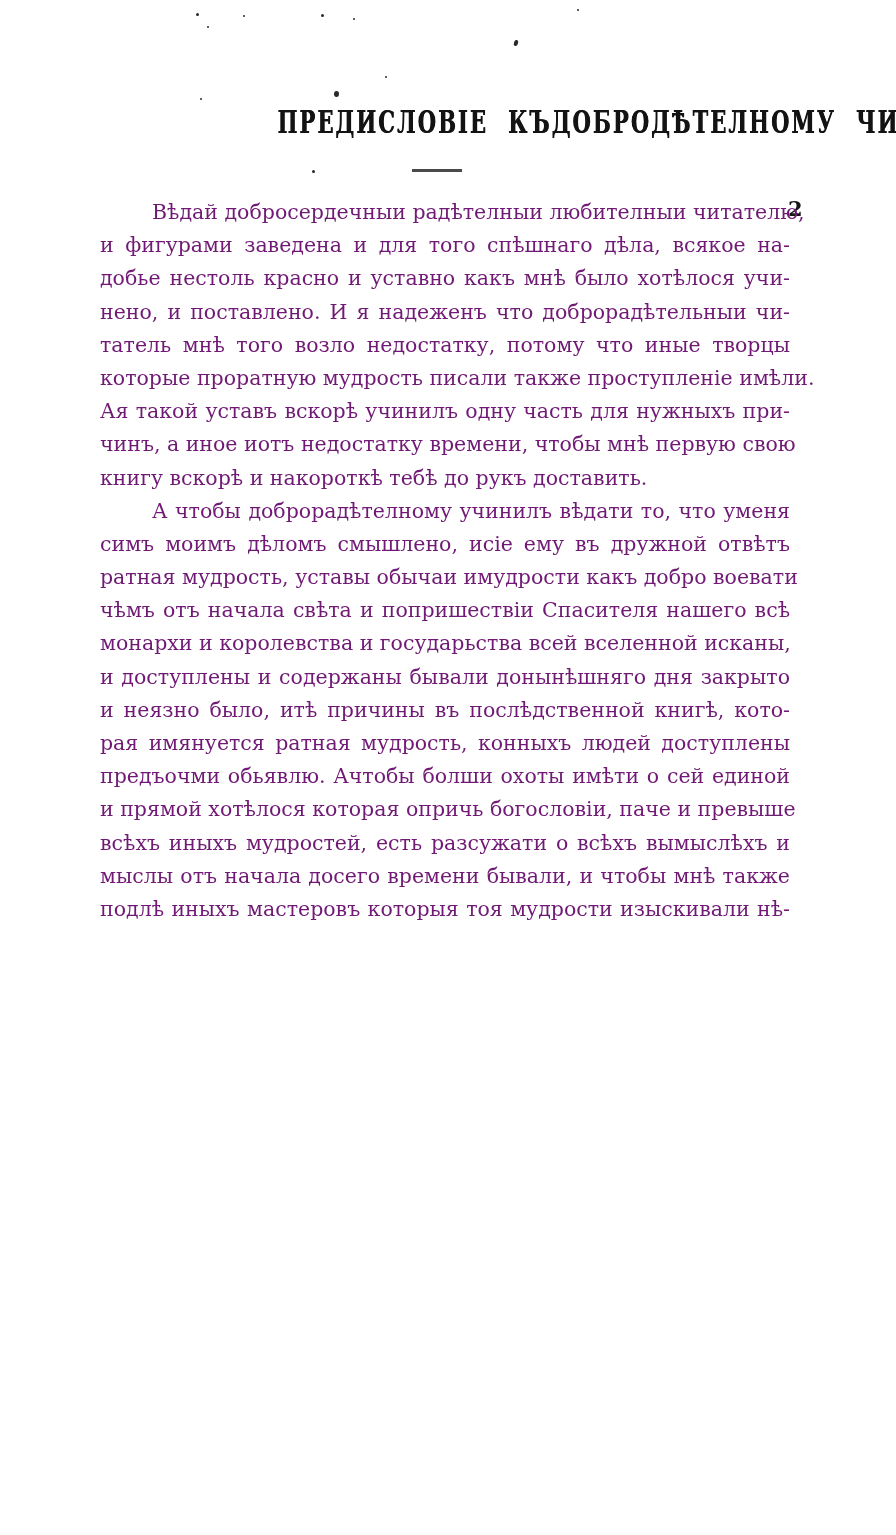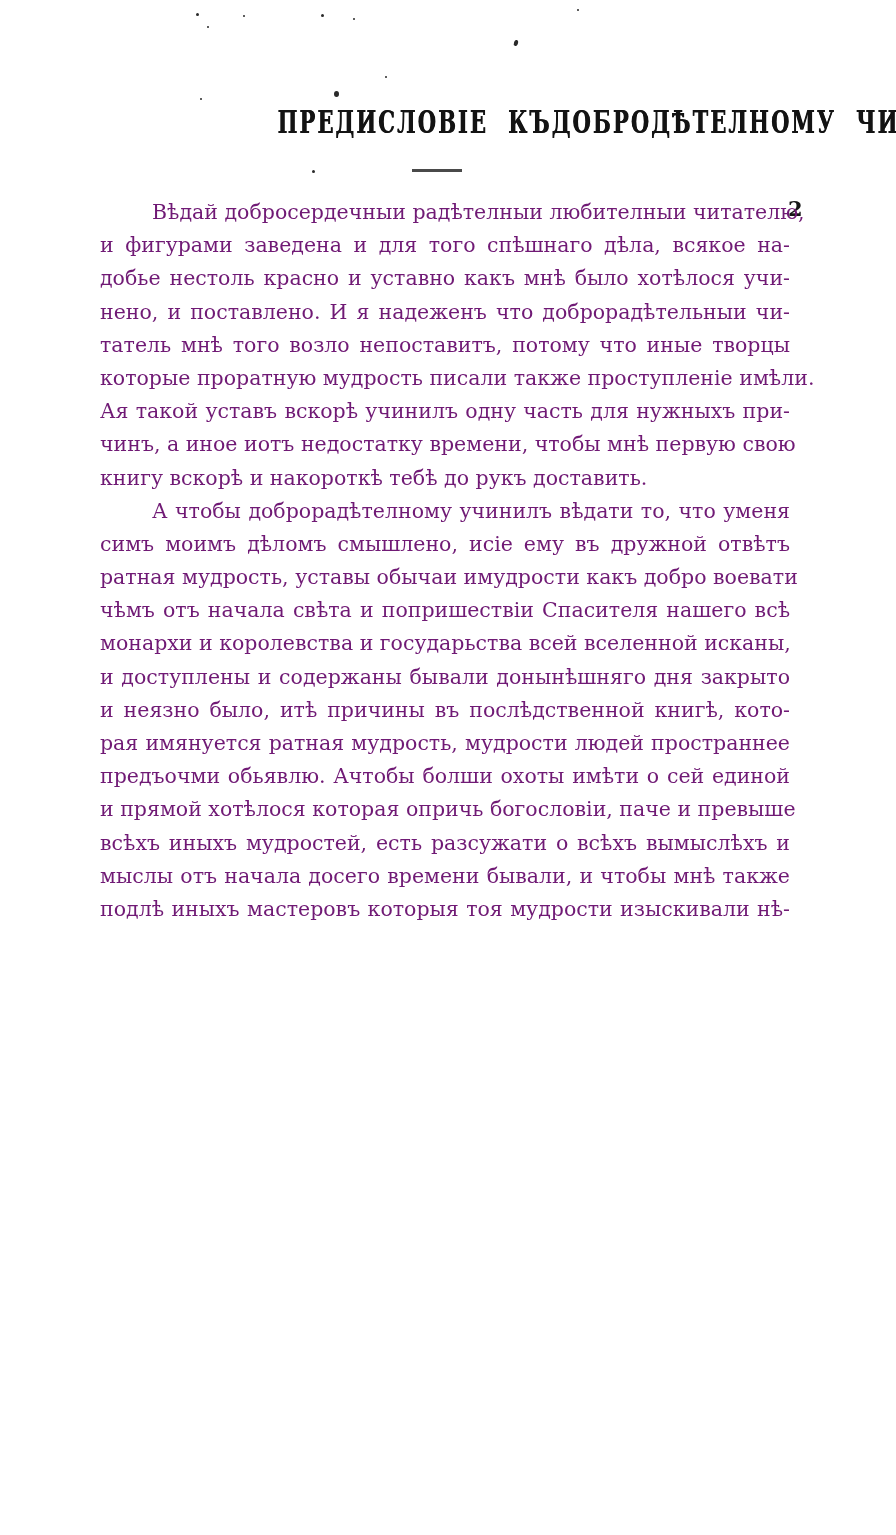--- a/index.html
+++ b/index.html
@@ -105,35 +105,35 @@
   <div class="heading-rule"></div>
 
   <span class="folio">2</span>
 
   <div class="body-text">
       <div class="paragraph">
         <div class="line indent">Вѣдай добросердечныи радѣтелныи любителныи читателю,</div>
         <div class="line">и фигурами заведена и для того спѣшнаго дѣла, всякое на-</div>
         <div class="line">добье нестоль красно и уставно какъ мнѣ было хотѣлося учи-</div>
         <div class="line">нено, и поставлено. И я надеженъ что доброрадѣтельныи чи-</div>
-        <div class="line">татель мнѣ того возло непоставитъ, потому что иные творцы</div>
+        <div class="line">татель мнѣ того возло недостатку, потому что иные творцы</div>
         <div class="line">которые проратную мудрость писали также проступленіе имѣли.</div>
         <div class="line">Ая такой уставъ вскорѣ учинилъ одну часть для нужныхъ при-</div>
         <div class="line">чинъ, а иное иотъ недостатку времени, чтобы мнѣ первую свою</div>
         <div class="line no-justify">книгу вскорѣ и накороткѣ тебѣ до рукъ доставить.</div>
       </div>
       <div class="paragraph">
         <div class="line indent">А чтобы доброрадѣтелному учинилъ вѣдати то, что уменя</div>
         <div class="line">симъ моимъ дѣломъ смышлено, исіе ему въ дружной отвѣтъ</div>
         <div class="line">ратная мудрость, уставы обычаи имудрости какъ добро воевати</div>
         <div class="line">чѣмъ отъ начала свѣта и попришествіи Спасителя нашего всѣ</div>
         <div class="line">монархи и королевства и государьства всей вселенной исканы,</div>
         <div class="line">и доступлены и содержаны бывали донынѣшняго дня закрыто</div>
         <div class="line">и неязно было, итѣ причины въ послѣдственной книгѣ, кото-</div>
-        <div class="line">рая имянуется ратная мудрость, мудрости людей пространнее</div>
+        <div class="line">рая имянуется ратная мудрость, конныхъ людей доступлены</div>
         <div class="line">предъочми обьявлю. Ачтобы болши охоты имѣти о сей единой</div>
         <div class="line">и прямой хотѣлося которая опричь богословіи, паче и превыше</div>
         <div class="line">всѣхъ иныхъ мудростей, есть разсужати о всѣхъ вымыслѣхъ и</div>
         <div class="line">мыслы отъ начала досего времени бывали, и чтобы мнѣ также</div>
         <div class="line">подлѣ иныхъ мастеровъ которыя тоя мудрости изыскивали нѣ-</div>
       </div>
     </div>
 
 </div>
 

